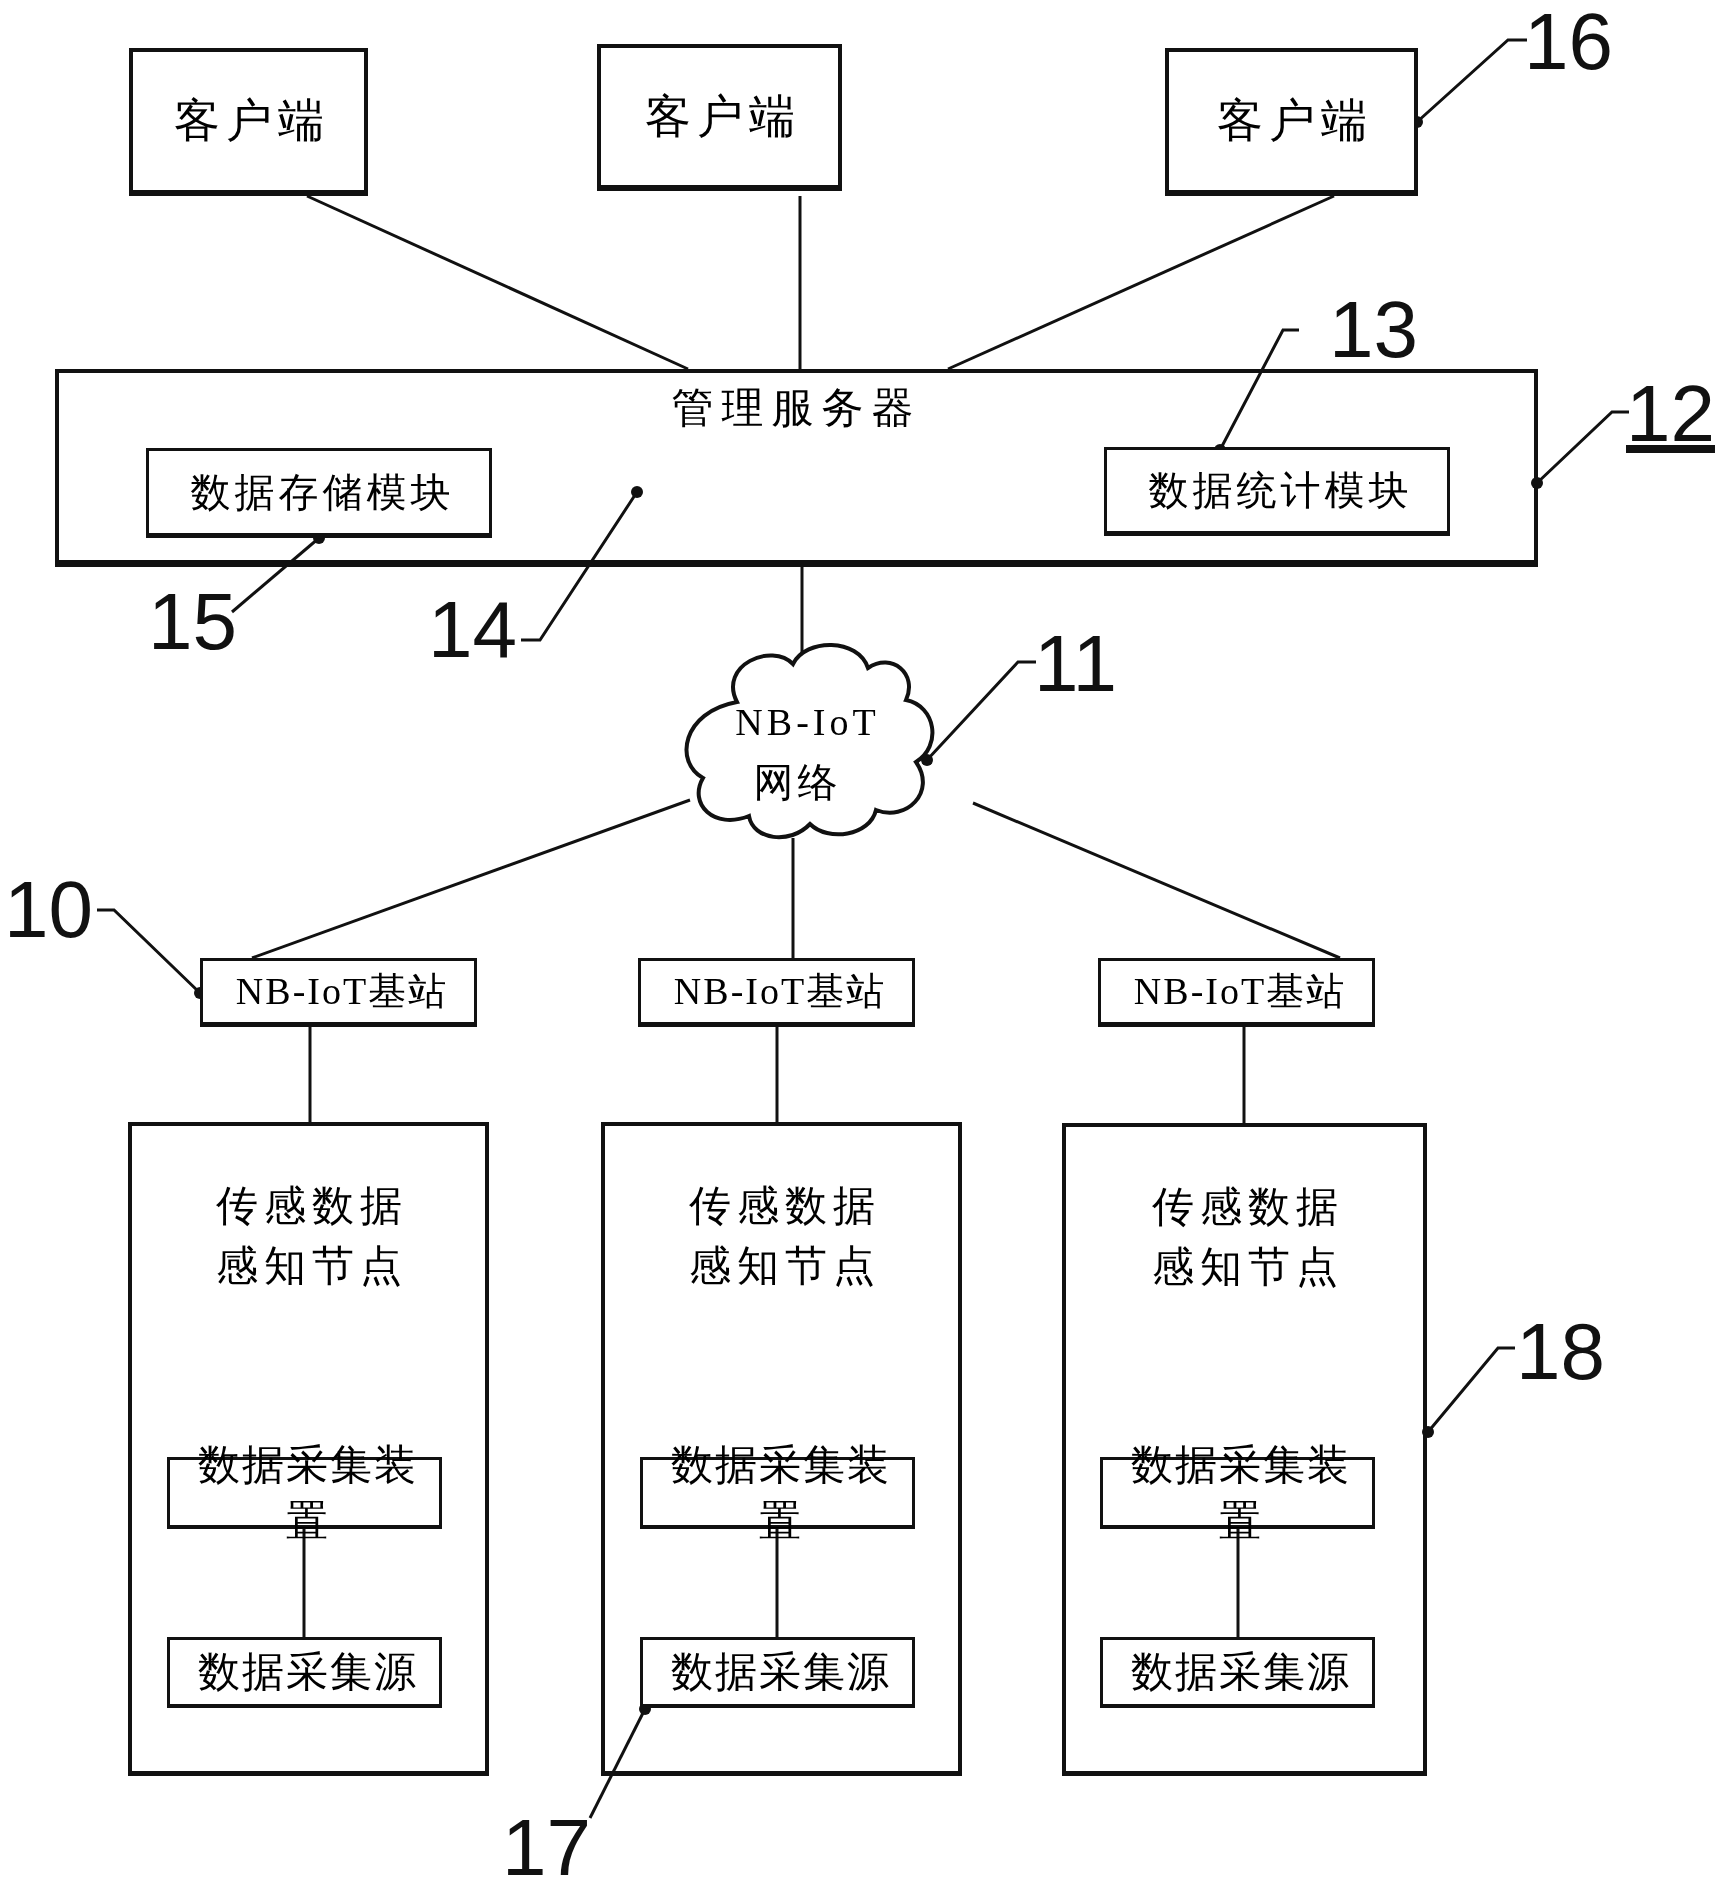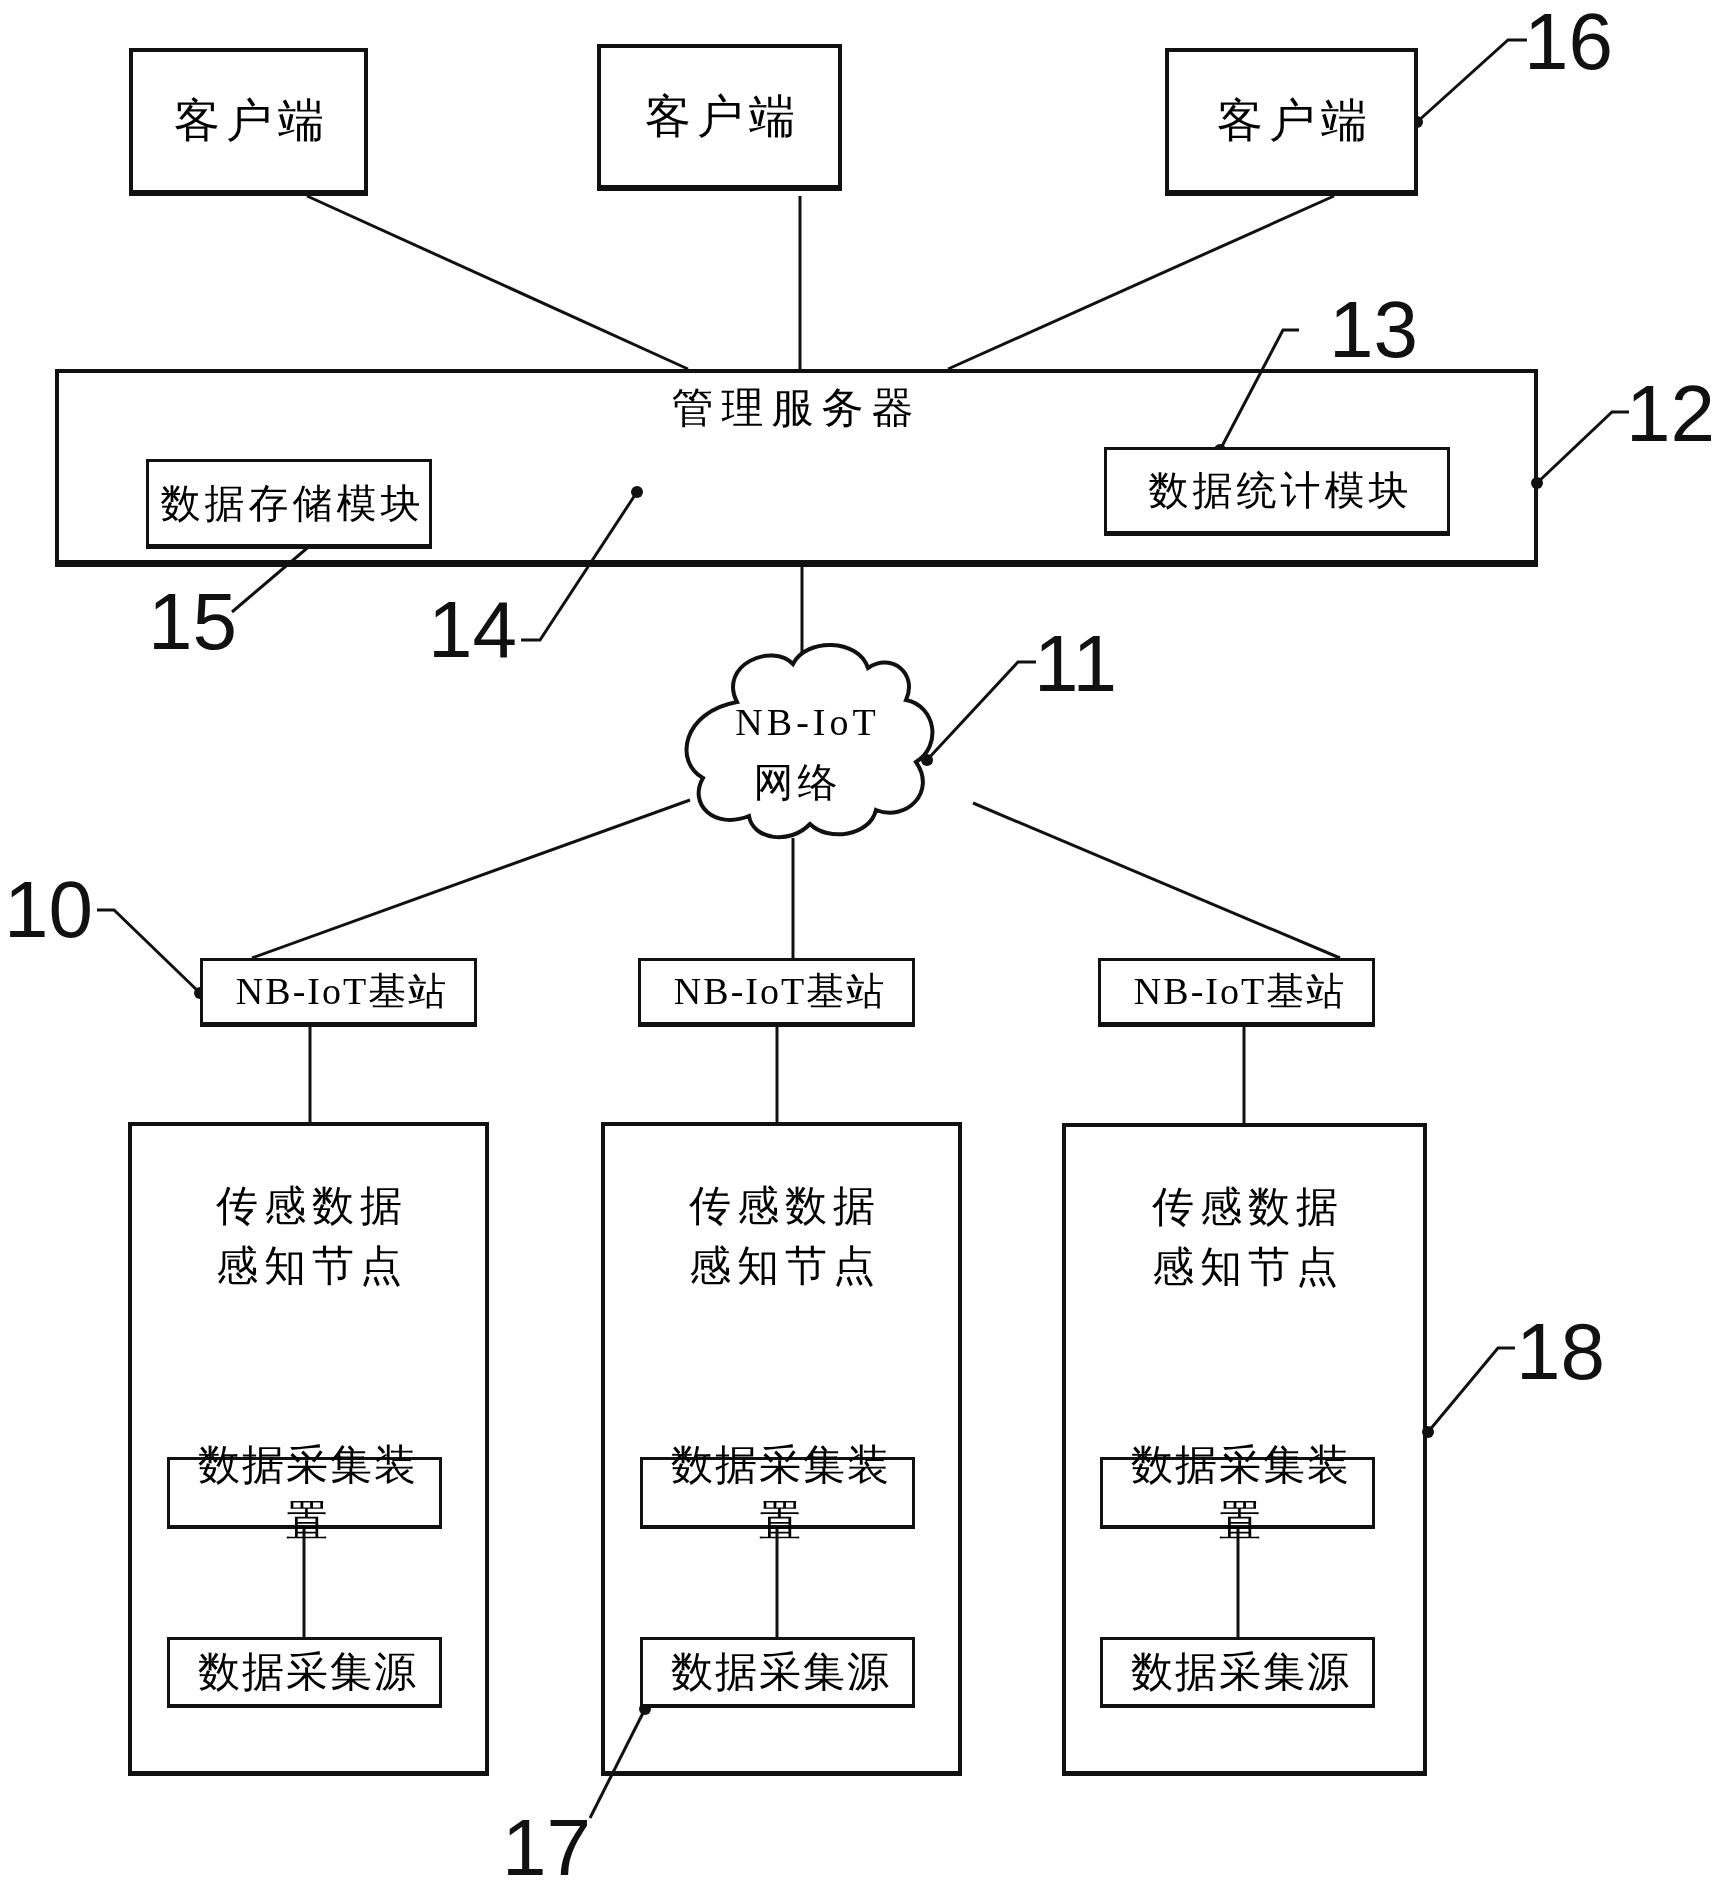--- a/index.html
+++ b/index.html
@@ -92,21 +92,21 @@
   <div class="box client" style="left:597px;top:44px;width:245px;height:147px;">
     <span>客户端</span>
   </div>
   <div class="box client" style="left:1165px;top:48px;width:253px;height:148px;">
     <span>客户端</span>
   </div>
 
   <div class="box server" style="left:55px;top:369px;width:1483px;height:198px;"></div>
   <div class="server-title">管理服务器</div>
 
-  <div class="box module" style="left:146px;top:459px;width:286px;height:90px;">
+  <div class="box module" style="left:146px;top:448px;width:346px;height:90px;">
     <span>数据存储模块</span>
   </div>
   <div class="box module" style="left:1104px;top:447px;width:346px;height:89px;">
     <span>数据统计模块</span>
   </div>
 
   <div class="cloud-text" style="left:720px;top:700px;width:175px;">NB-IoT</div>
   <div class="cloud-text" style="left:720px;top:755px;width:155px;font-size:40px;">网络</div>
 
   <div class="box bstation" style="left:200px;top:958px;width:277px;height:69px;">
@@ -153,21 +153,21 @@
   </div>
   <div class="box inner" style="left:1100px;top:1457px;width:275px;height:72px;">
     <span>数据采集装置</span>
   </div>
   <div class="box inner" style="left:1100px;top:1637px;width:275px;height:71px;">
     <span>数据采集源</span>
   </div>
 
   <div class="ref" style="left:1524px;top:2px;">16</div>
   <div class="ref" style="left:1297px;top:290px;margin-left:32px;">13</div>
-  <div class="ref" style="left:1626px;top:374px;">12</div>
+  <div class="ref" style="left:1626px;top:374px;text-decoration:underline;">12</div>
   <div class="ref" style="left:148px;top:582px;">15</div>
   <div class="ref" style="left:428px;top:590px;">14</div>
   <div class="ref" style="left:1034px;top:624px;">11</div>
   <div class="ref" style="left:4px;top:870px;">10</div>
   <div class="ref" style="left:1516px;top:1274px;margin-top:38px;">18</div>
   <div class="ref" style="left:502px;top:1808px;">17</div>
 
 </div>
 
 </body></html>

